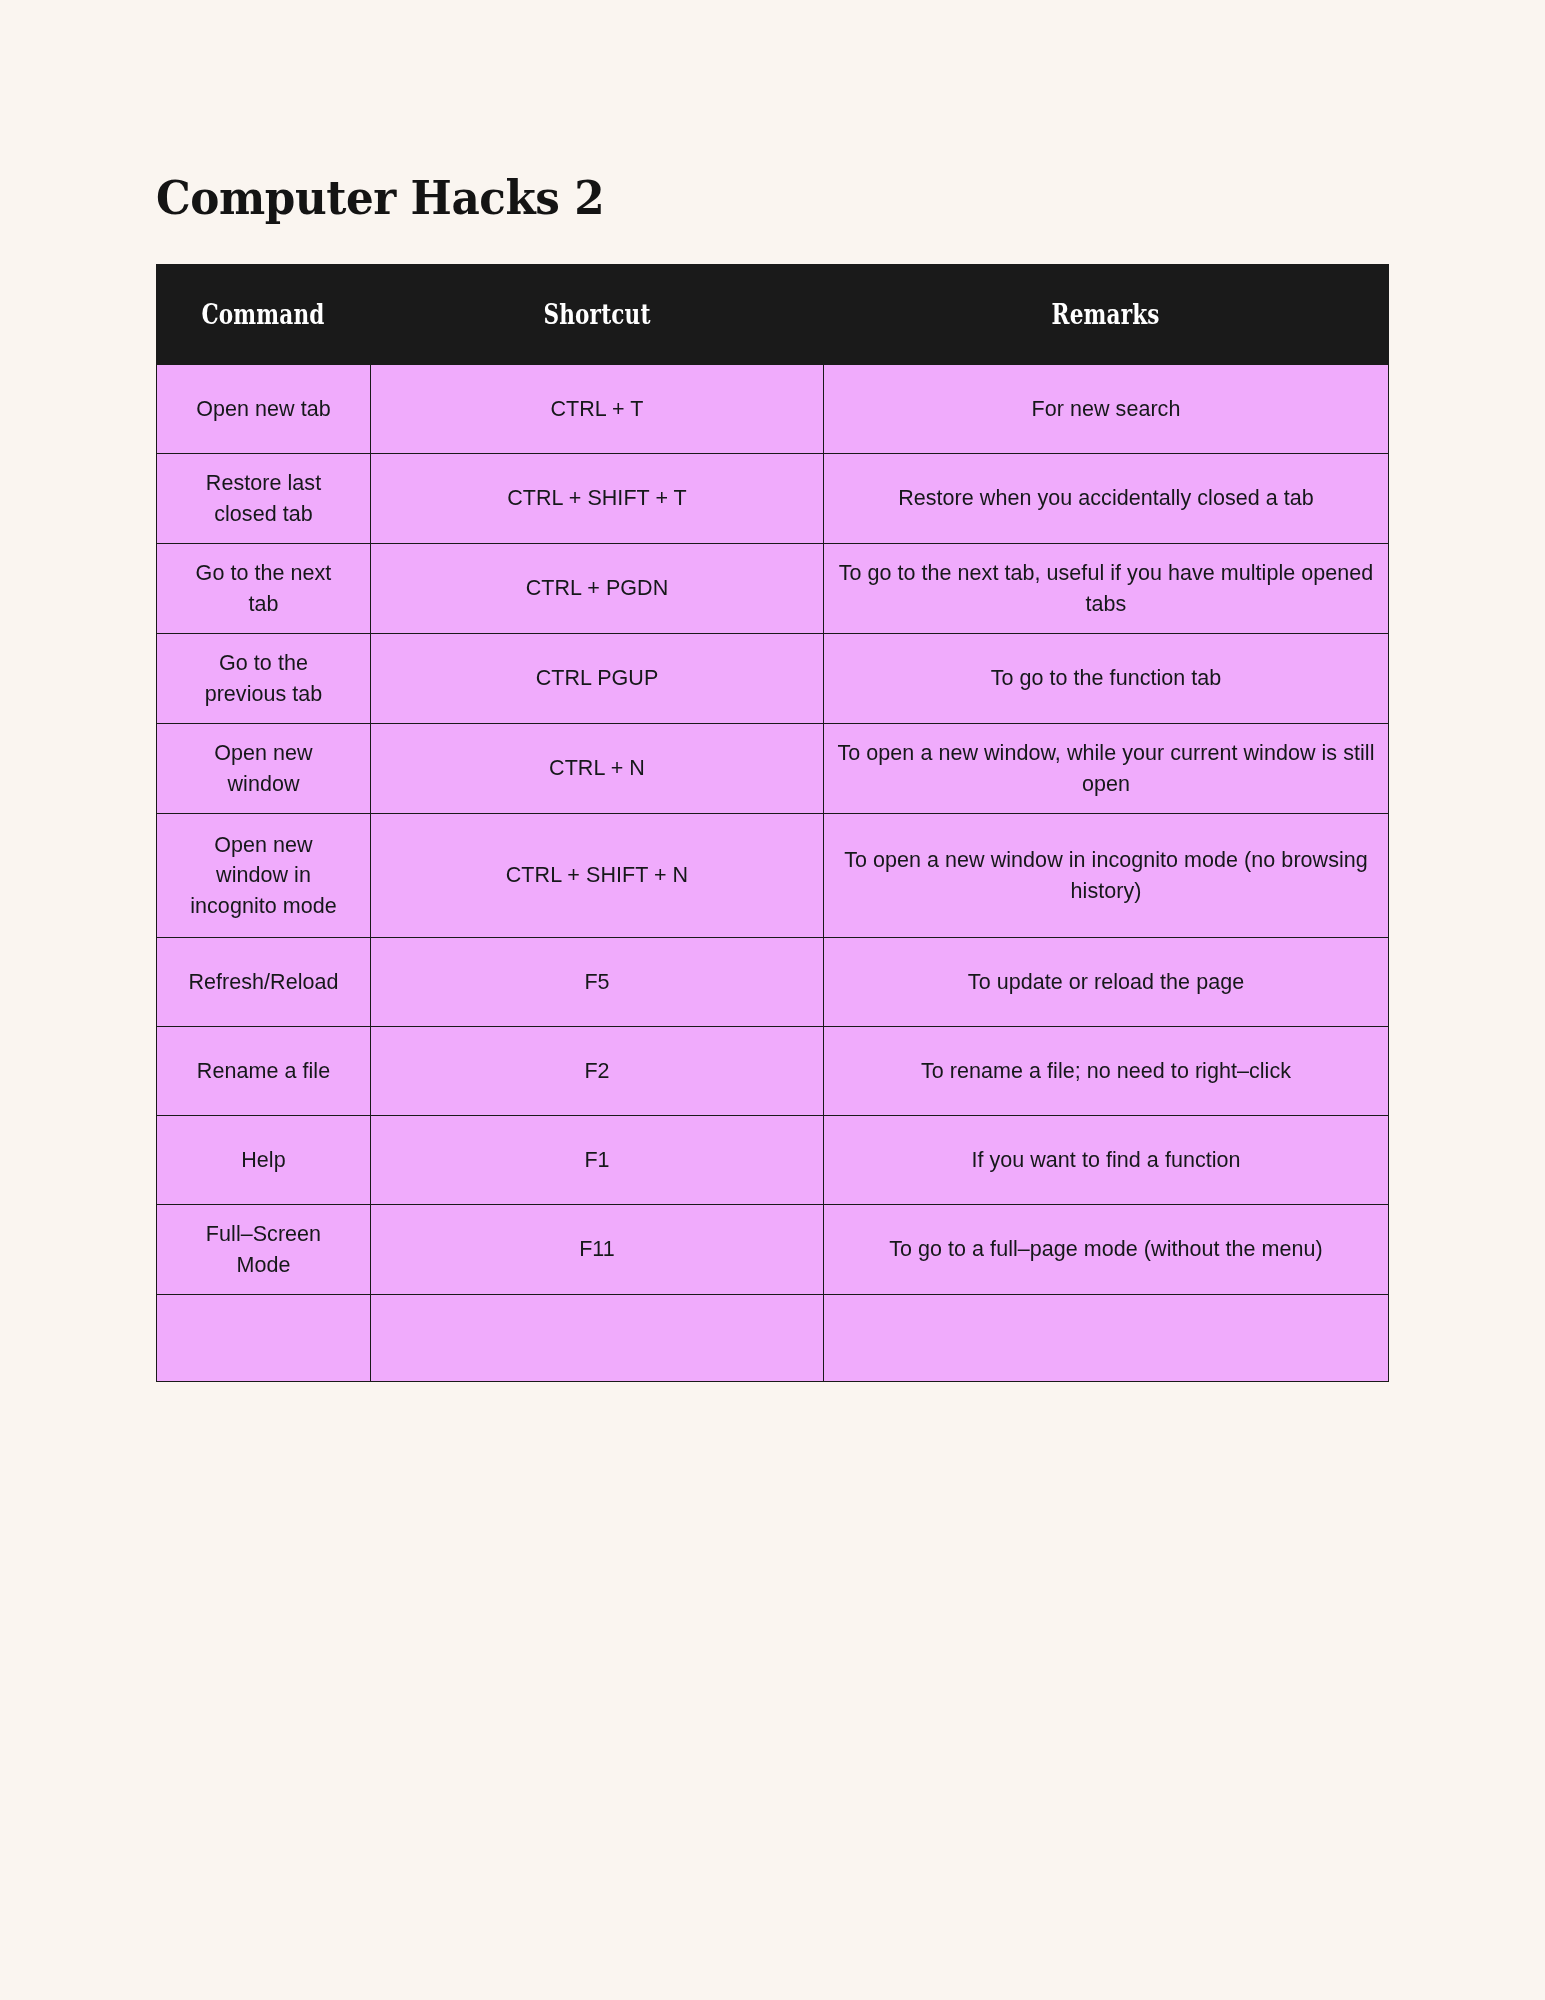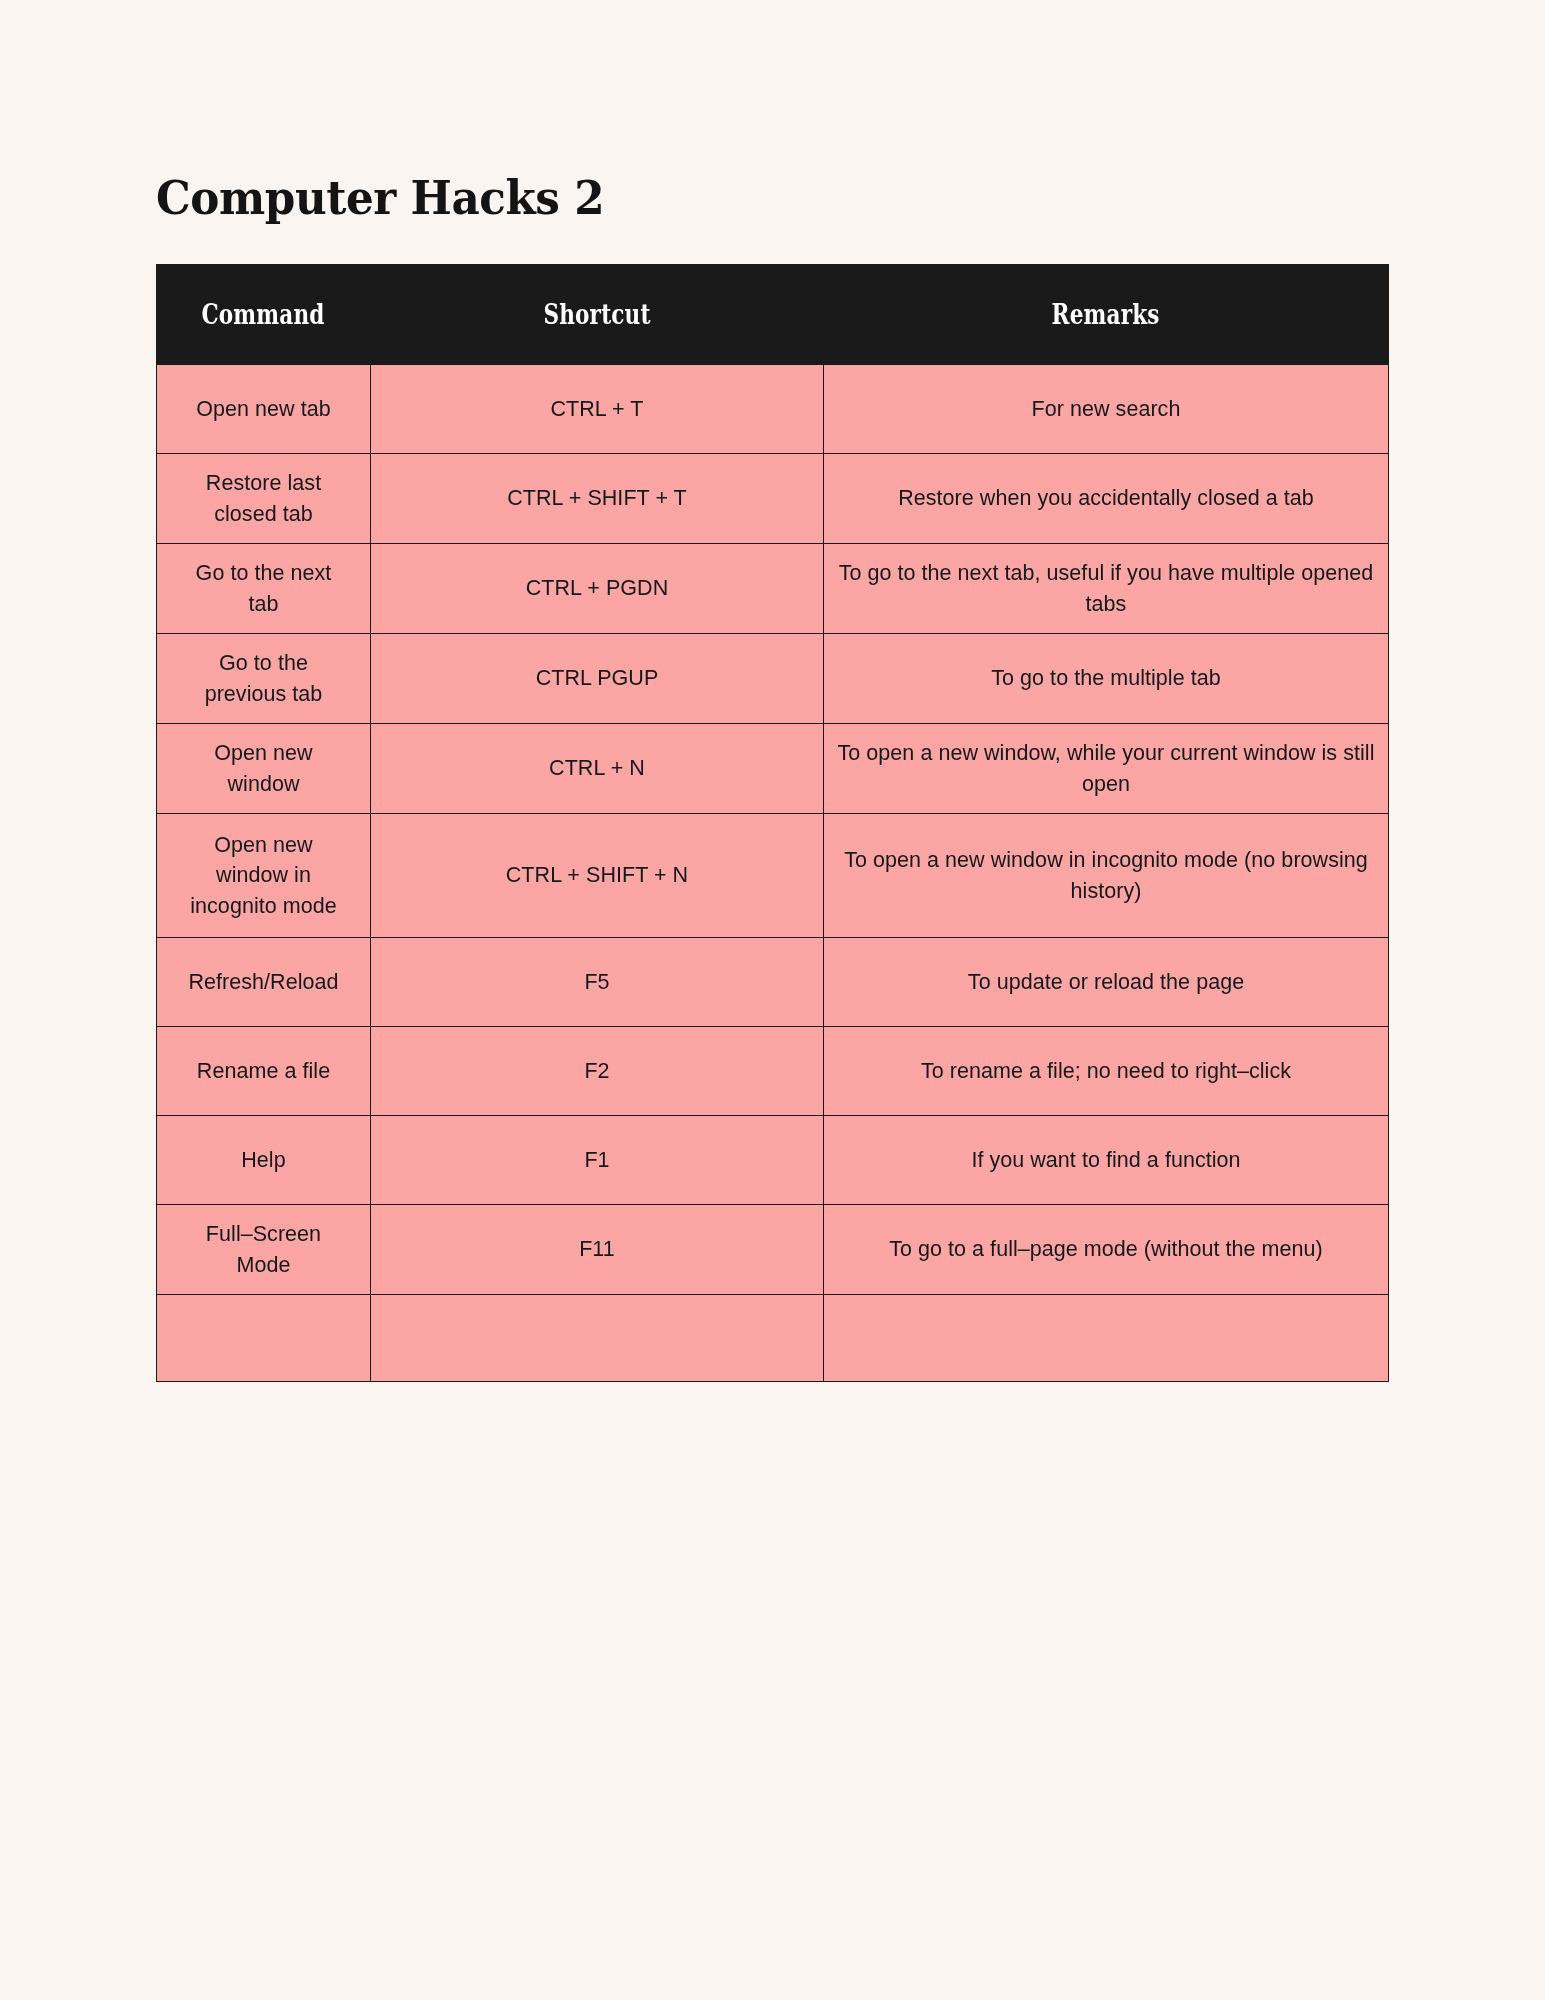--- a/index.html
+++ b/index.html
@@ -39,21 +39,21 @@
   }
 
   
   .shortcut-table {
     position: absolute;
     left: 156px;
     top: 264px;
     width: 1232px;
     border-collapse: collapse;
     table-layout: fixed;
-    background: #fca5a5;
+    background: #f0abfc;
   }
 
   .shortcut-table col.c-command  { width: 214px; }
   .shortcut-table col.c-shortcut { width: 453px; }
   .shortcut-table col.c-remarks  { width: 565px; }
 
   .shortcut-table th,
   .shortcut-table td {
     border: 1.6px solid #1A1A1A;
     padding: 0;
@@ -173,21 +173,21 @@
 
       <tr class="r-h2">
         <td class="col-command">
           <span class="cell-line">Go to the</span>
           <span class="cell-line">previous tab</span>
         </td>
         <td class="col-shortcut">
           <span class="cell-line">CTRL  PGUP</span>
         </td>
         <td class="col-remarks">
-          <span class="cell-line">To go to the multiple tab</span>
+          <span class="cell-line">To go to the function tab</span>
         </td>
       </tr>
 
 
       <tr class="r-h2">
         <td class="col-command">
           <span class="cell-line">Open new</span>
           <span class="cell-line">window</span>
         </td>
         <td class="col-shortcut">

